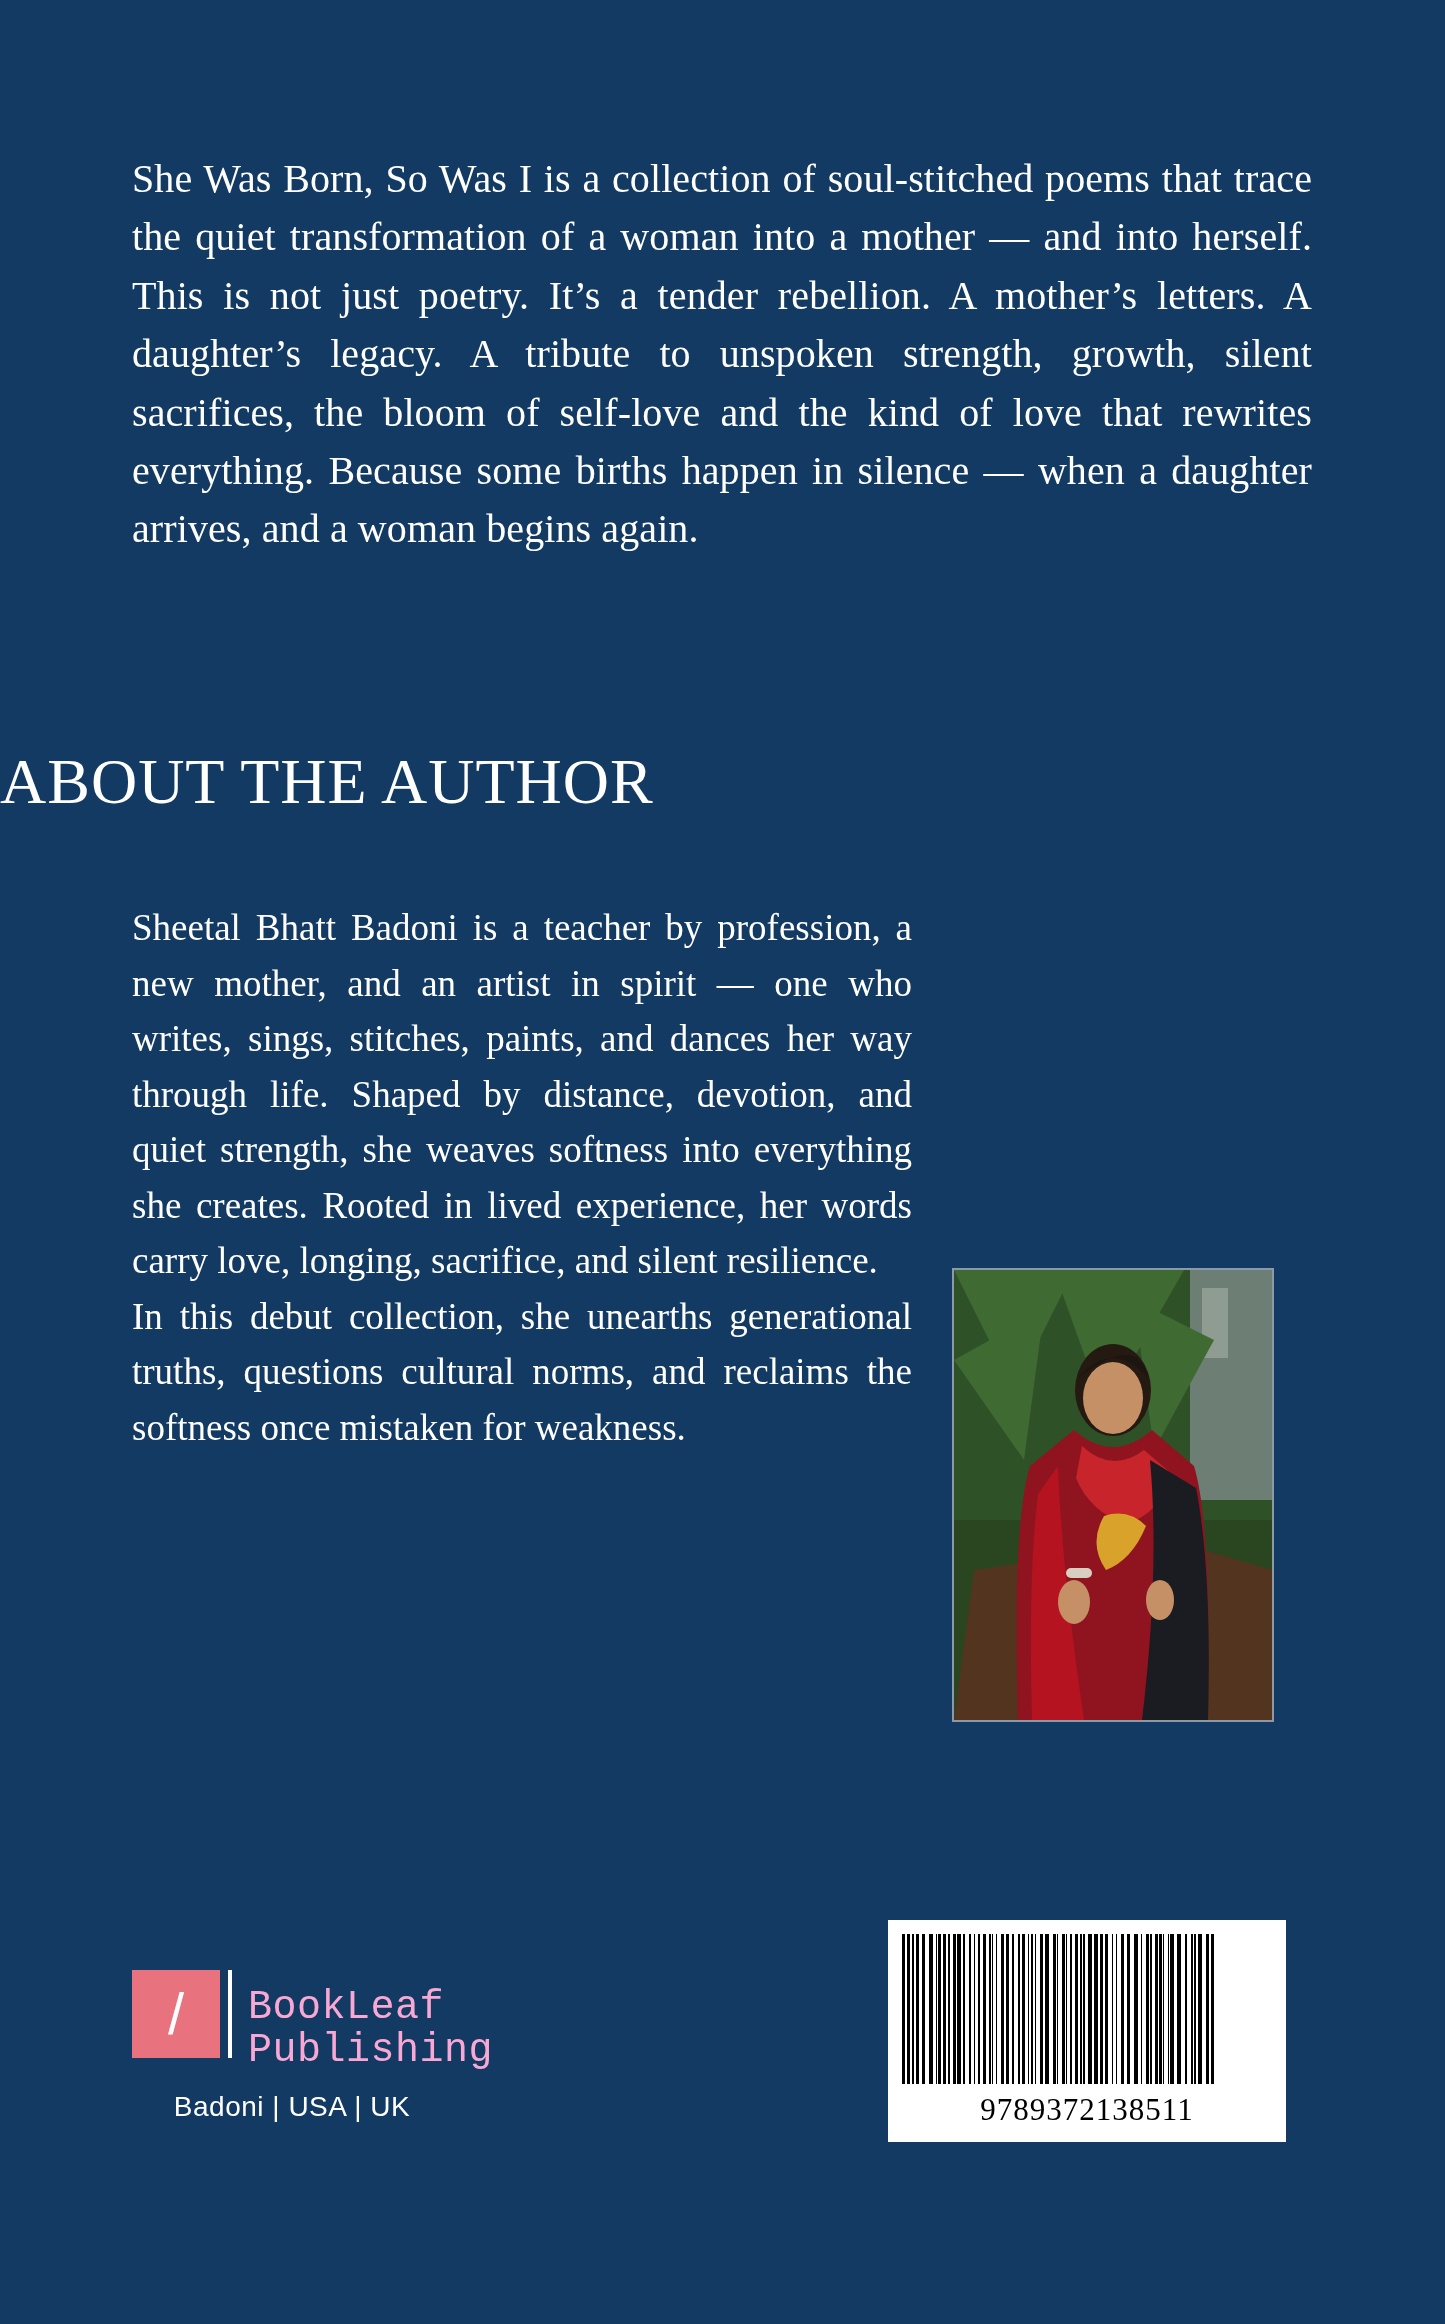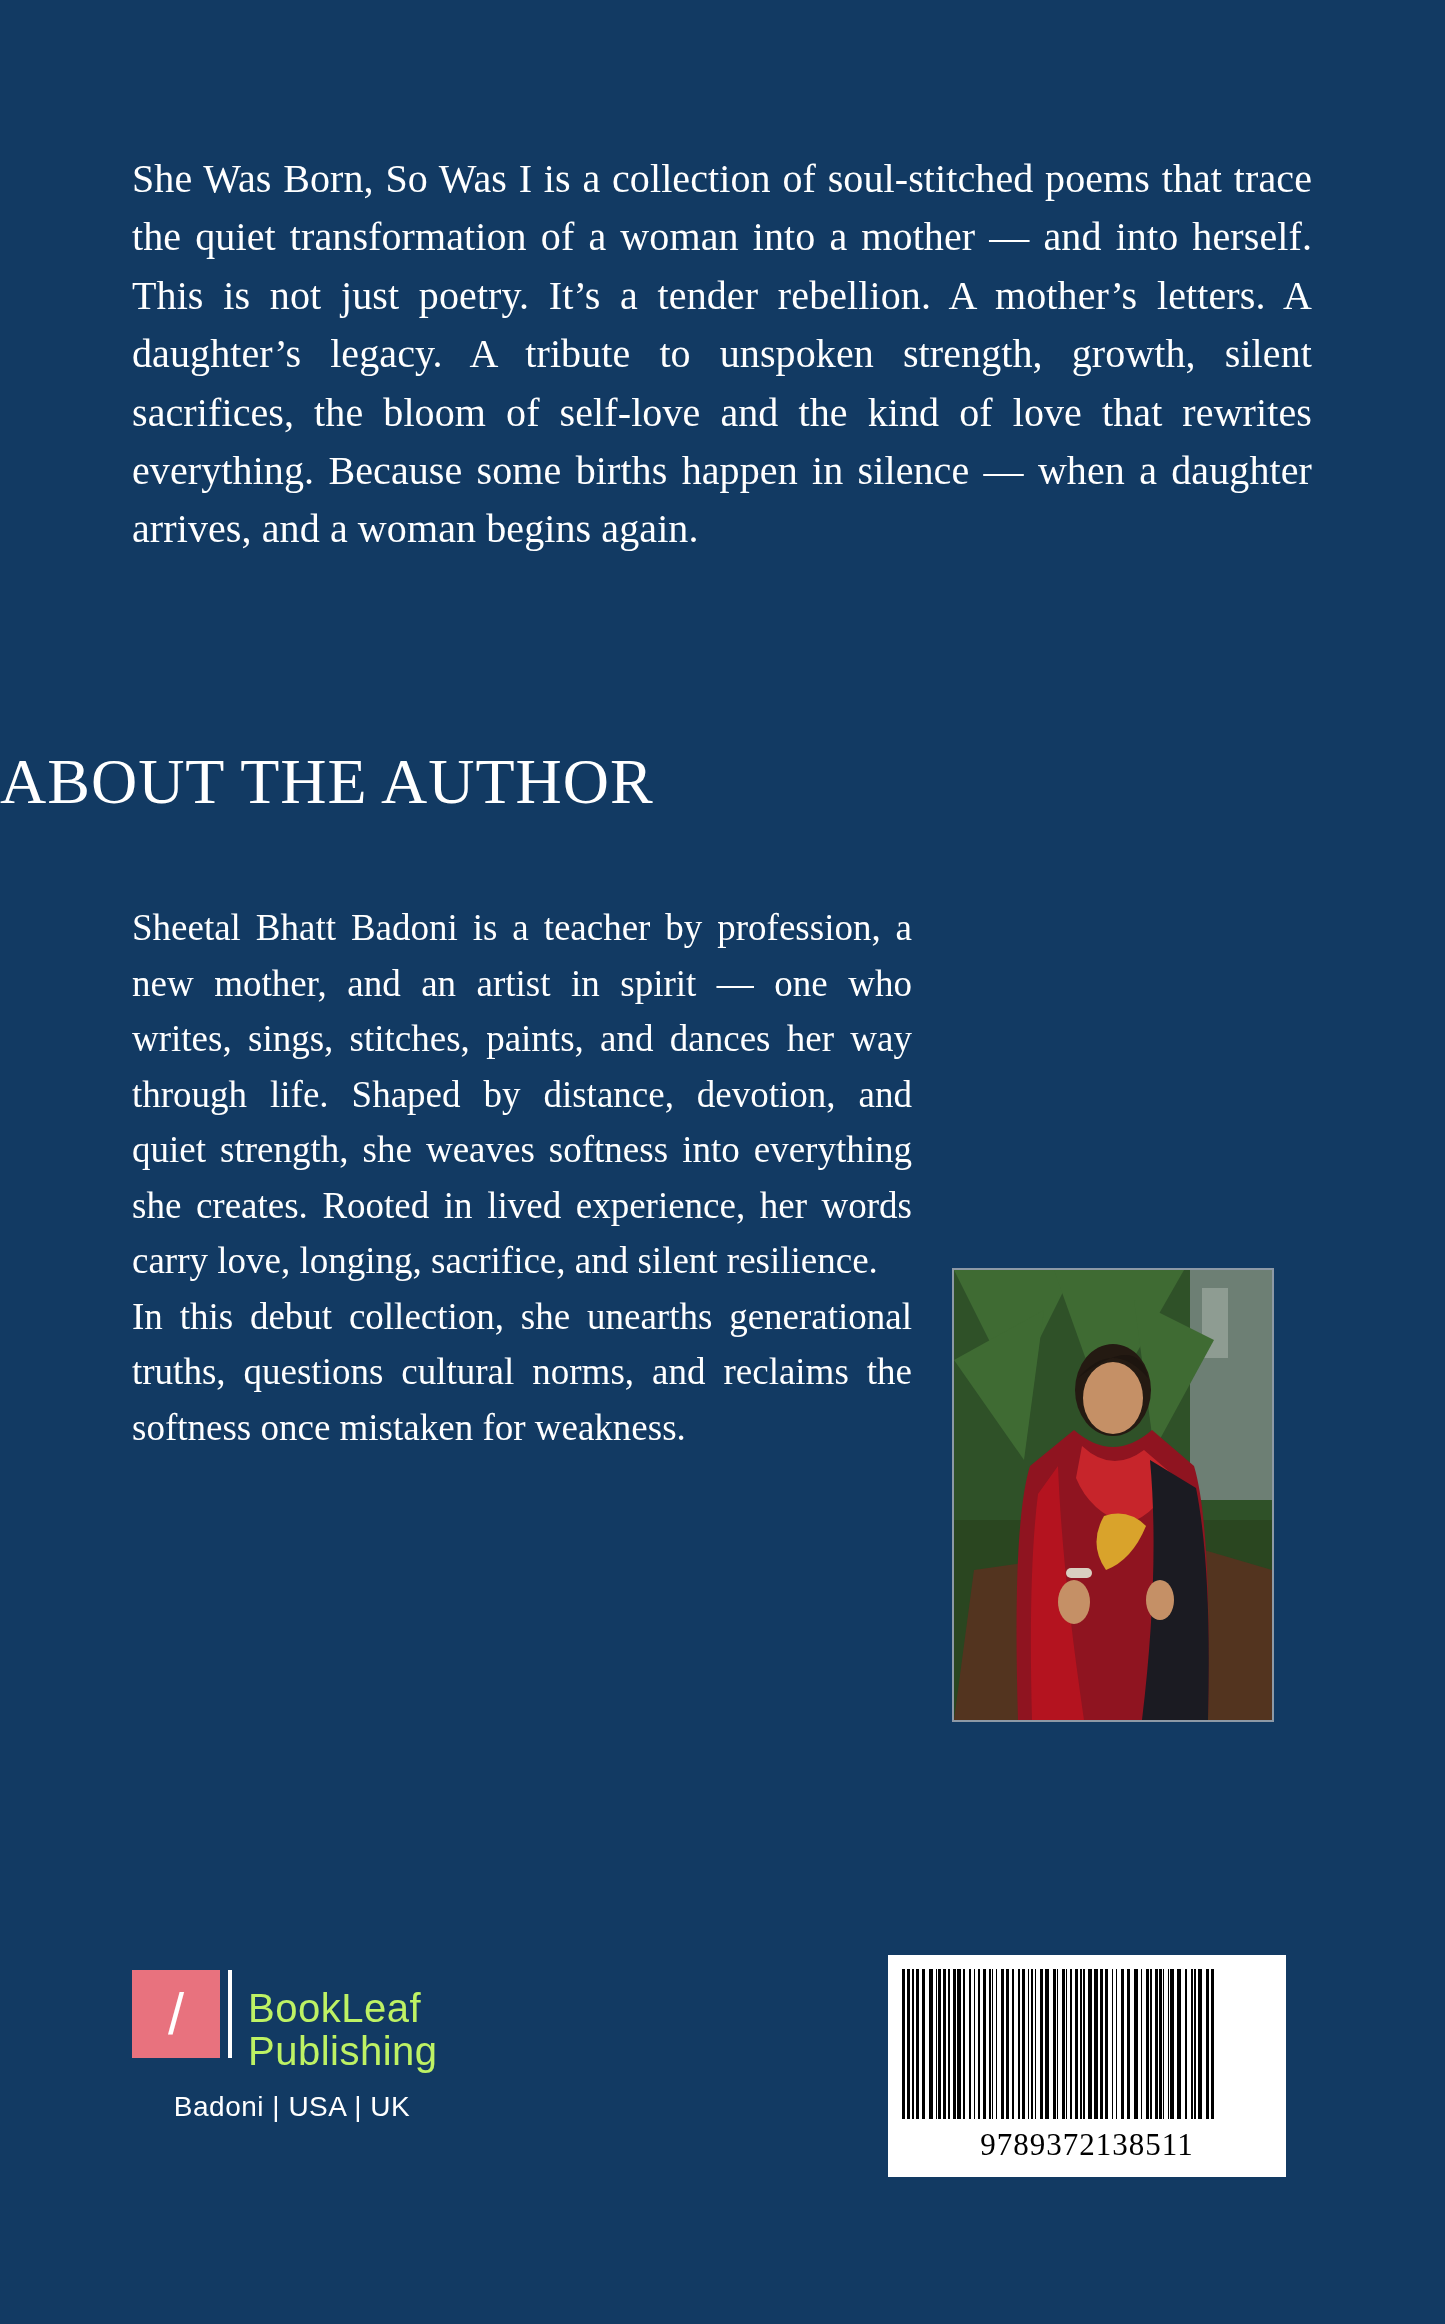--- a/index.html
+++ b/index.html
@@ -110,24 +110,24 @@
   }
   .pub-bar {
     width: 4px;
     height: 88px;
     background: #ffffff;
     flex: none;
     margin-left: 8px;
   }
   .pub-name {
     margin-left: 16px;
-    font-family: Liberation Sans, sans-serif;
+    font-family: Liberation Mono, monospace;
     font-size: 40px;
     line-height: 1.07;
-    color: #bef264;
+    color: #f9a8d4;
     letter-spacing: 0.5px;
     margin-top: 32px;
   }
   .pub-name .l2 { display: block; }
   .pub-countries {
     margin-top: 18px;
     text-align: center;
     width: 320px;
     font-family: "Liberation Sans", sans-serif;
     font-size: 28px;
@@ -137,21 +137,20 @@
 
   
   .barcode-box {
     position: absolute;
     left: 888px;
     top: 1920px;
     width: 398px;
     height: 222px;
     background: #ffffff;
     padding: 0;
-    margin-top: 35px;
   }
   .barcode-bars {
     position: absolute;
     left: 14px;
     top: 14px;
     width: 370px;
     height: 150px;
     display: flex;
     align-items: stretch;
   }

